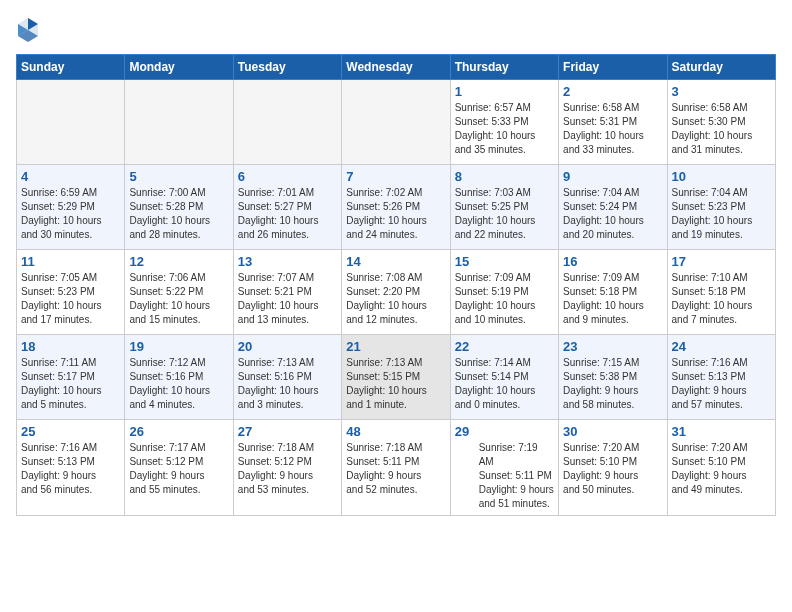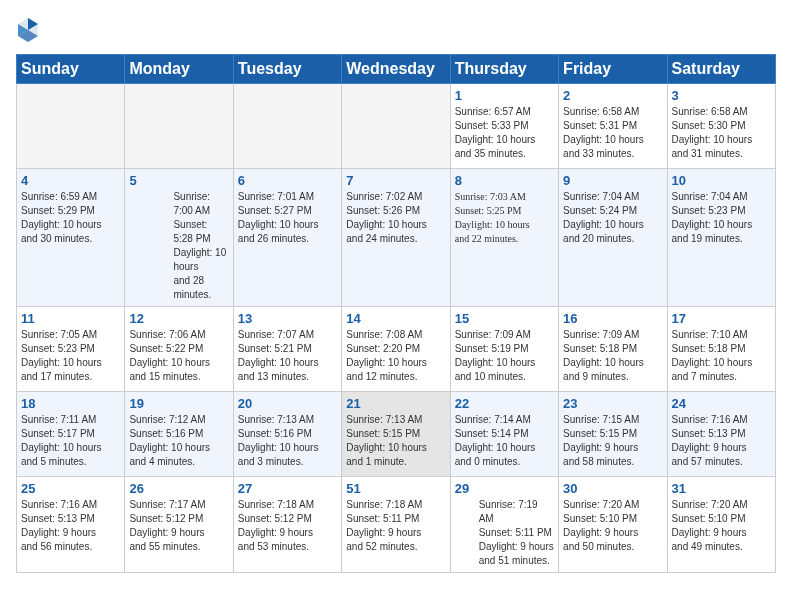--- a/index.html
+++ b/index.html
@@ -46,21 +46,21 @@
       color: #555;
     }
     table {
       width: 100%;
       border-collapse: collapse;
       table-layout: fixed;
     }
     th {
       background-color: #1a5fa8;
       color: #fff;
-      font-size: 16px;
+      font-size: 12px;
       padding: 5px 4px;
       text-align: left;
       border: 1px solid #3a7fca;
     }
     td {
       border: 1px solid #ccc;
       vertical-align: top;
       padding: 4px 4px 4px 4px;
       font-size: 10.5px;
       color: #333;
@@ -154,42 +154,42 @@
       <tr>
         <td style="background: rgb(240, 244, 252);">
           <span class="day-num">4</span>
           <div class="day-info" style="white-space: pre-line;">Sunrise: 6:59 AM
 Sunset: 5:29 PM
 Daylight: 10 hours
 and 30 minutes.</div>
         </td>
         <td style="background: rgb(240, 244, 252);">
           <span class="day-num">5</span>
-          <div class="day-info" style="white-space: pre-line; margin-left: 44px;">Sunrise: 7:00 AM
+          <div class="day-info" style="white-space: pre-line;">Sunrise: 7:00 AM
 Sunset: 5:28 PM
 Daylight: 10 hours
 and 28 minutes.</div>
         </td>
         <td style="background: rgb(240, 244, 252);">
           <span class="day-num">6</span>
           <div class="day-info" style="white-space: pre-line;">Sunrise: 7:01 AM
 Sunset: 5:27 PM
 Daylight: 10 hours
 and 26 minutes.</div>
         </td>
         <td style="background: rgb(240, 244, 252);">
           <span class="day-num">7</span>
           <div class="day-info" style="white-space: pre-line;">Sunrise: 7:02 AM
 Sunset: 5:26 PM
 Daylight: 10 hours
 and 24 minutes.</div>
         </td>
         <td style="background: rgb(240, 244, 252);">
           <span class="day-num">8</span>
-          <div class="day-info" style="white-space: pre-line; font-family: Liberation Serif, serif;">Sunrise: 7:03 AM
+          <div class="day-info" style="white-space: pre-line;">Sunrise: 7:03 AM
 Sunset: 5:25 PM
 Daylight: 10 hours
 and 22 minutes.</div>
         </td>
         <td style="background: rgb(240, 244, 252);">
           <span class="day-num">9</span>
           <div class="day-info" style="white-space: pre-line;">Sunrise: 7:04 AM
 Sunset: 5:24 PM
 Daylight: 10 hours
 and 20 minutes.</div>
@@ -285,21 +285,21 @@
         <td style="background: rgb(240, 244, 252);">
           <span class="day-num">22</span>
           <div class="day-info" style="white-space: pre-line;">Sunrise: 7:14 AM
 Sunset: 5:14 PM
 Daylight: 10 hours
 and 0 minutes.</div>
         </td>
         <td style="background: rgb(240, 244, 252);">
           <span class="day-num">23</span>
           <div class="day-info" style="white-space: pre-line;">Sunrise: 7:15 AM
-Sunset: 5:15 PM
+Sunset: 5:38 PM
 Daylight: 9 hours
 and 58 minutes.</div>
         </td>
         <td style="background: rgb(240, 244, 252);">
           <span class="day-num">24</span>
           <div class="day-info" style="white-space: pre-line;">Sunrise: 7:16 AM
 Sunset: 5:13 PM
 Daylight: 9 hours
 and 57 minutes.</div>
         </td>
@@ -320,21 +320,21 @@
 and 55 minutes.</div>
         </td>
         <td>
           <span class="day-num">27</span>
           <div class="day-info" style="white-space: pre-line;">Sunrise: 7:18 AM
 Sunset: 5:12 PM
 Daylight: 9 hours
 and 53 minutes.</div>
         </td>
         <td>
-          <span class="day-num">51</span>
+          <span class="day-num">48</span>
           <div class="day-info" style="white-space: pre-line;">Sunrise: 7:18 AM
 Sunset: 5:11 PM
 Daylight: 9 hours
 and 52 minutes.</div>
         </td>
         <td>
           <span class="day-num">29</span>
           <div class="day-info" style="white-space: pre-line; margin-left: 24px;">Sunrise: 7:19 AM
 Sunset: 5:11 PM
 Daylight: 9 hours

